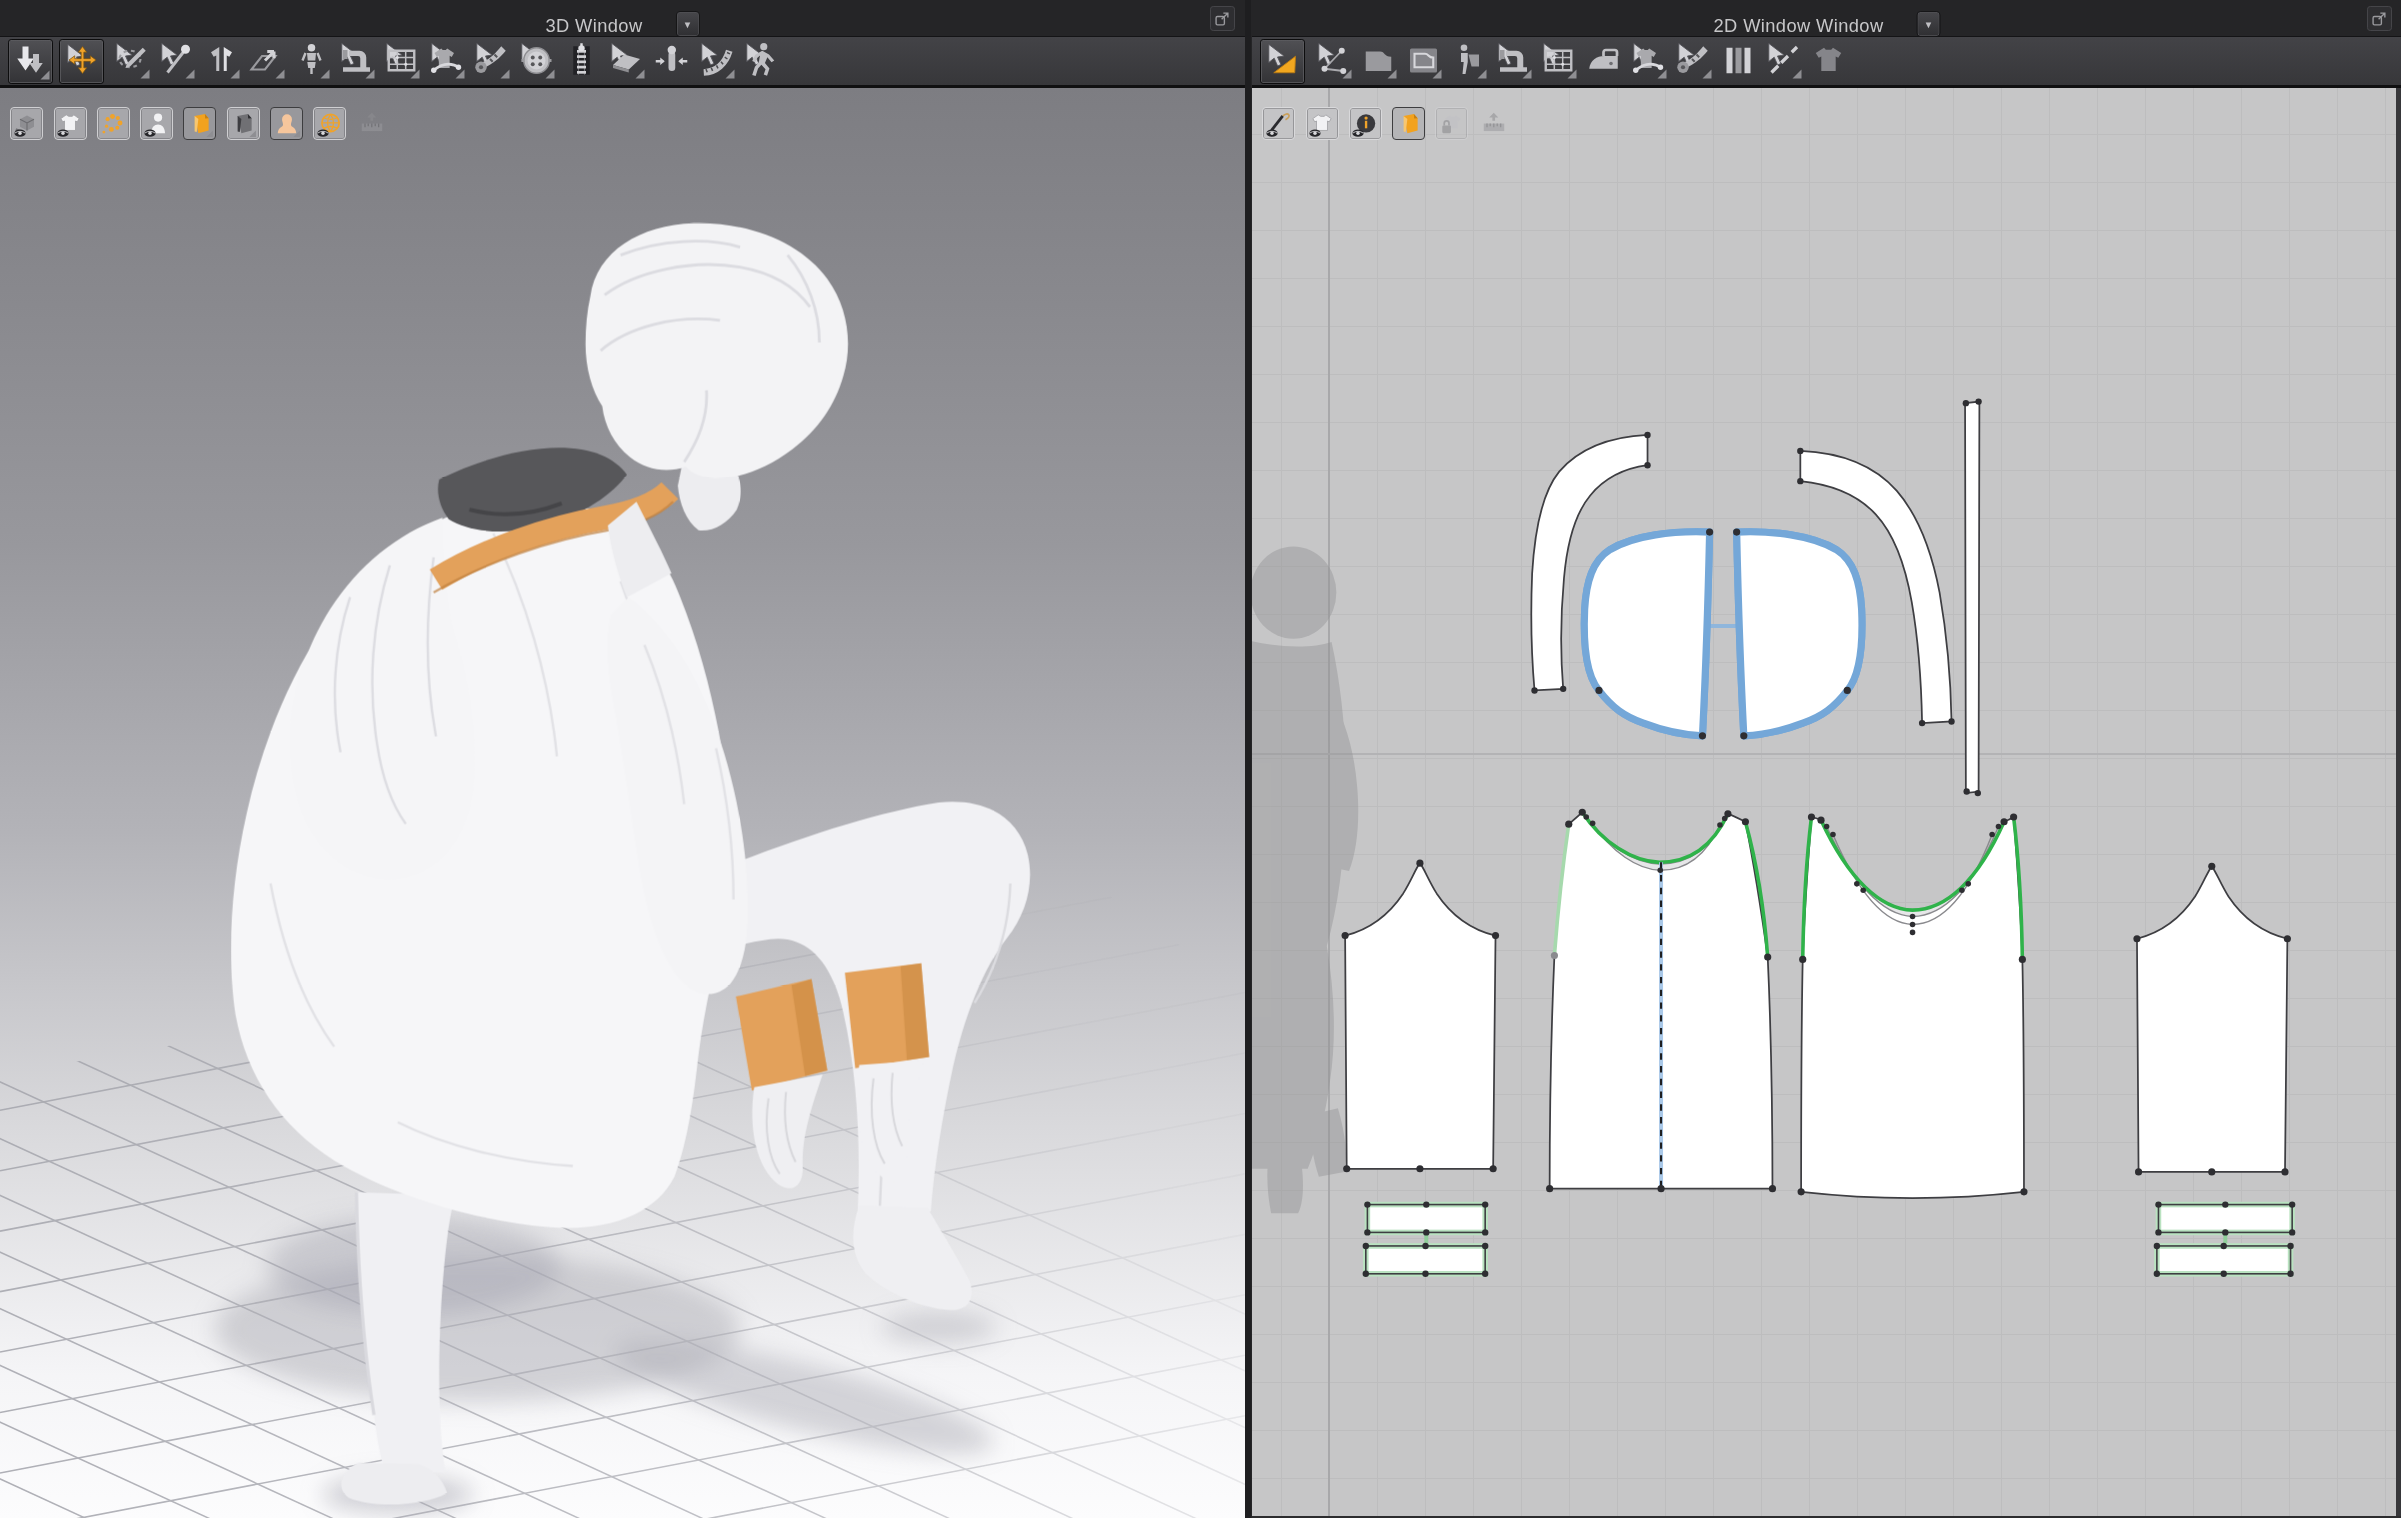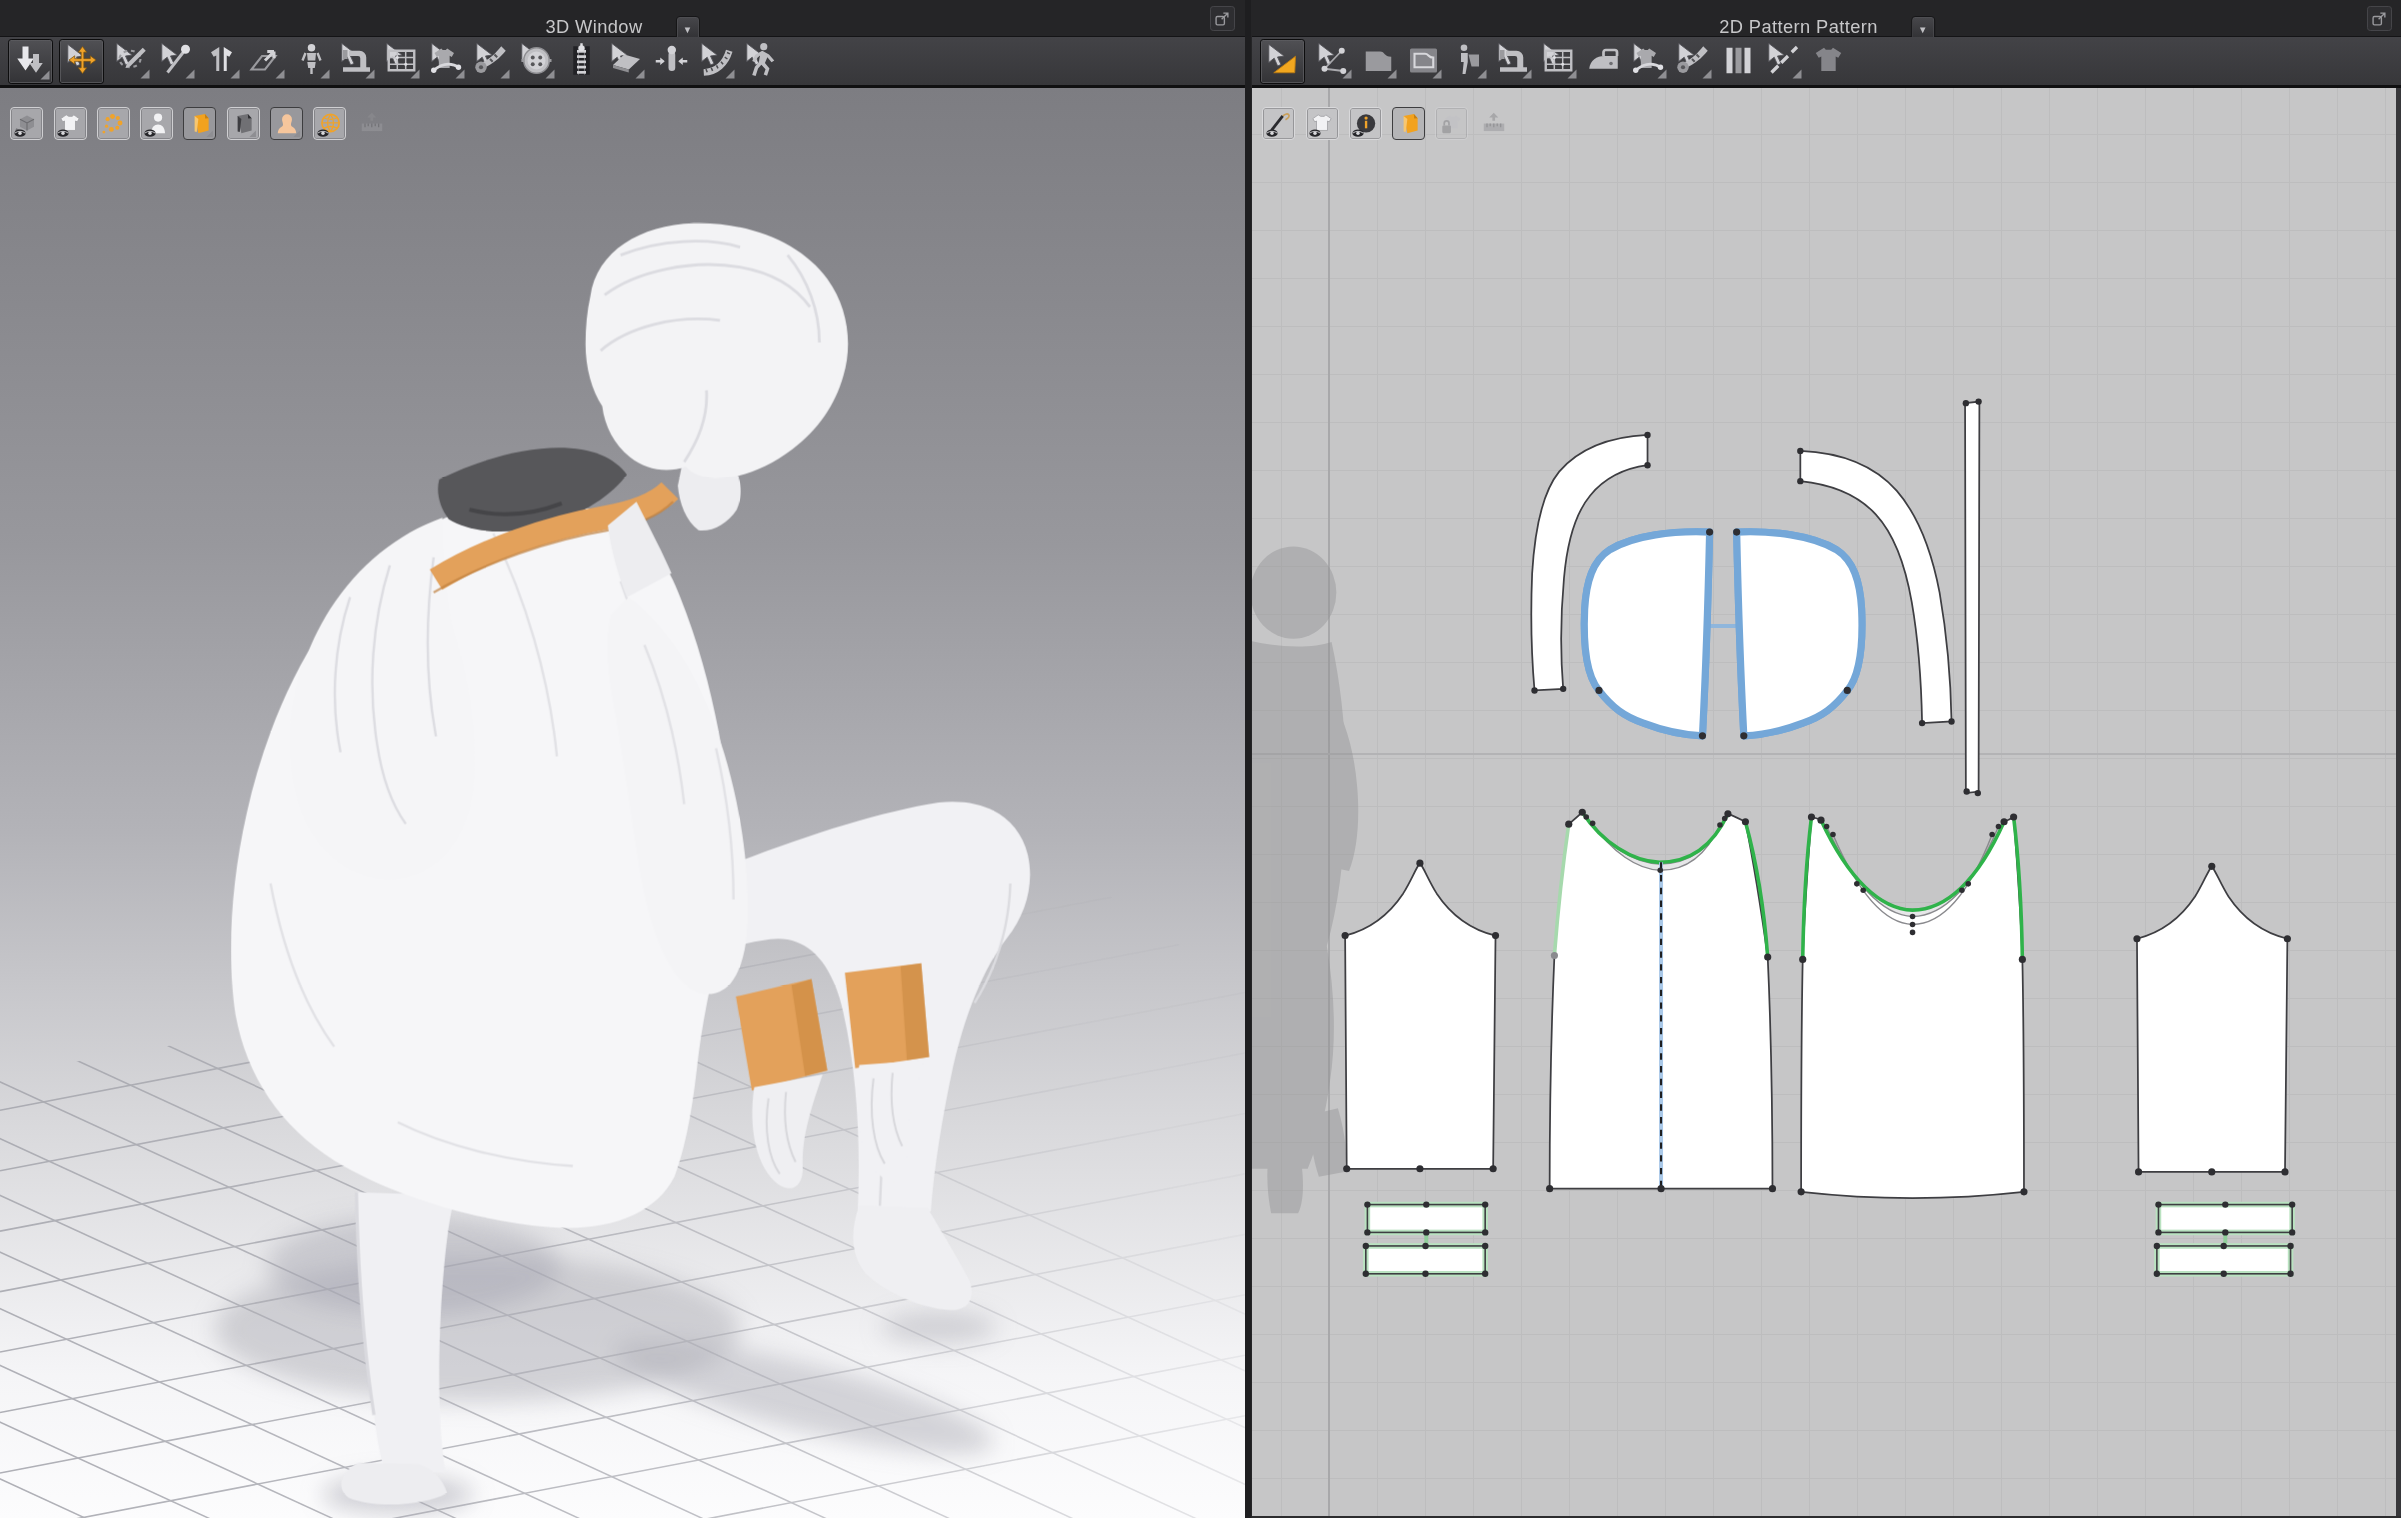--- a/index.html
+++ b/index.html
@@ -4,21 +4,21 @@
 <style>
   *{box-sizing:border-box;margin:0;padding:0}
   body{margin:0;background:#1b1b1d;font-family:"Liberation Sans",sans-serif}
   #root{position:relative;width:2401px;height:1519px;overflow:hidden;background:#252527}
   .pane{position:absolute;top:0;height:1519px}
   #pane3d{left:0;width:1245px}
   #pane2d{left:1252px;width:1150px}
   #divider{position:absolute;top:0;left:1245px;width:6.4px;height:1519px;background:#1e1e20}
   
   .titlebar{position:absolute;top:0;left:0;right:0;height:37px;background:#252527;border-bottom:0.8px solid #141416}
-  .titlegroup{position:absolute;left:50%;top:16px;height:37px;transform:translateX(-50%);display:flex;align-items:flex-start;gap:33px}
+  .titlegroup{position:absolute;left:50%;top:0;height:37px;transform:translateX(-50%);display:flex;align-items:flex-end;gap:33px}
   .title{color:#c7c7c9;font-size:18.3px;letter-spacing:0.4px;white-space:nowrap}
   .ddbtn{width:24px;height:26px;background:linear-gradient(#47474b,#2f2f32);border:0.8px solid #161618;border-radius:4px;color:#bfbfc3;font-size:9.5px;display:flex;align-items:center;justify-content:center;box-shadow:0 0 0 0.8px #515155 inset;cursor:default}
   .popout{position:absolute;right:10.3px;top:6.4px;width:25px;height:25px;background:#2e2e31;border:0.8px solid #454549;border-radius:3.2px}
   .popout svg{position:absolute;inset:3.2px}
   
   .toolbar{position:absolute;top:37px;left:0;right:0;height:51px;background:linear-gradient(#434347,#37373a);display:flex;align-items:center;padding-left:8px;border-bottom:3.2px solid #101011}
   .tool{position:relative;width:45px;height:45px;flex:0 0 auto}
   .tool svg{position:absolute;left:3.2px;top:2.4px;width:39px;height:39px}
   .tool.boxed{background:linear-gradient(#505054,#333336);border:1.6px solid #0d0d0e;border-radius:3.2px;box-shadow:0 0 0 0.8px #5d5d61 inset;margin-right:5.6px}
   
@@ -399,21 +399,21 @@
           </div>
         </div>
     </div>
   </section>
 
   <div id="divider"></div>
 
   <section class="pane" id="pane2d">
     <header class="titlebar">
       <div class="titlegroup">
-        <span class="title">2D Pattern Pattern</span>
+        <span class="title">2D Window Window</span>
         <div class="ddbtn">
           <span>▼</span>
         </div>
       </div>
       <div class="popout">
         <svg viewBox="0 0 24 24">
           <rect x="3" y="8" width="12" height="12" rx="2" fill="none" stroke="#9a9a9e" stroke-width="2"></rect>
           <path d="M11 12l8.5-8.5M13.5 3H20v6.5" stroke="#9a9a9e" stroke-width="2" fill="none"></path>
         </svg>
       </div>

